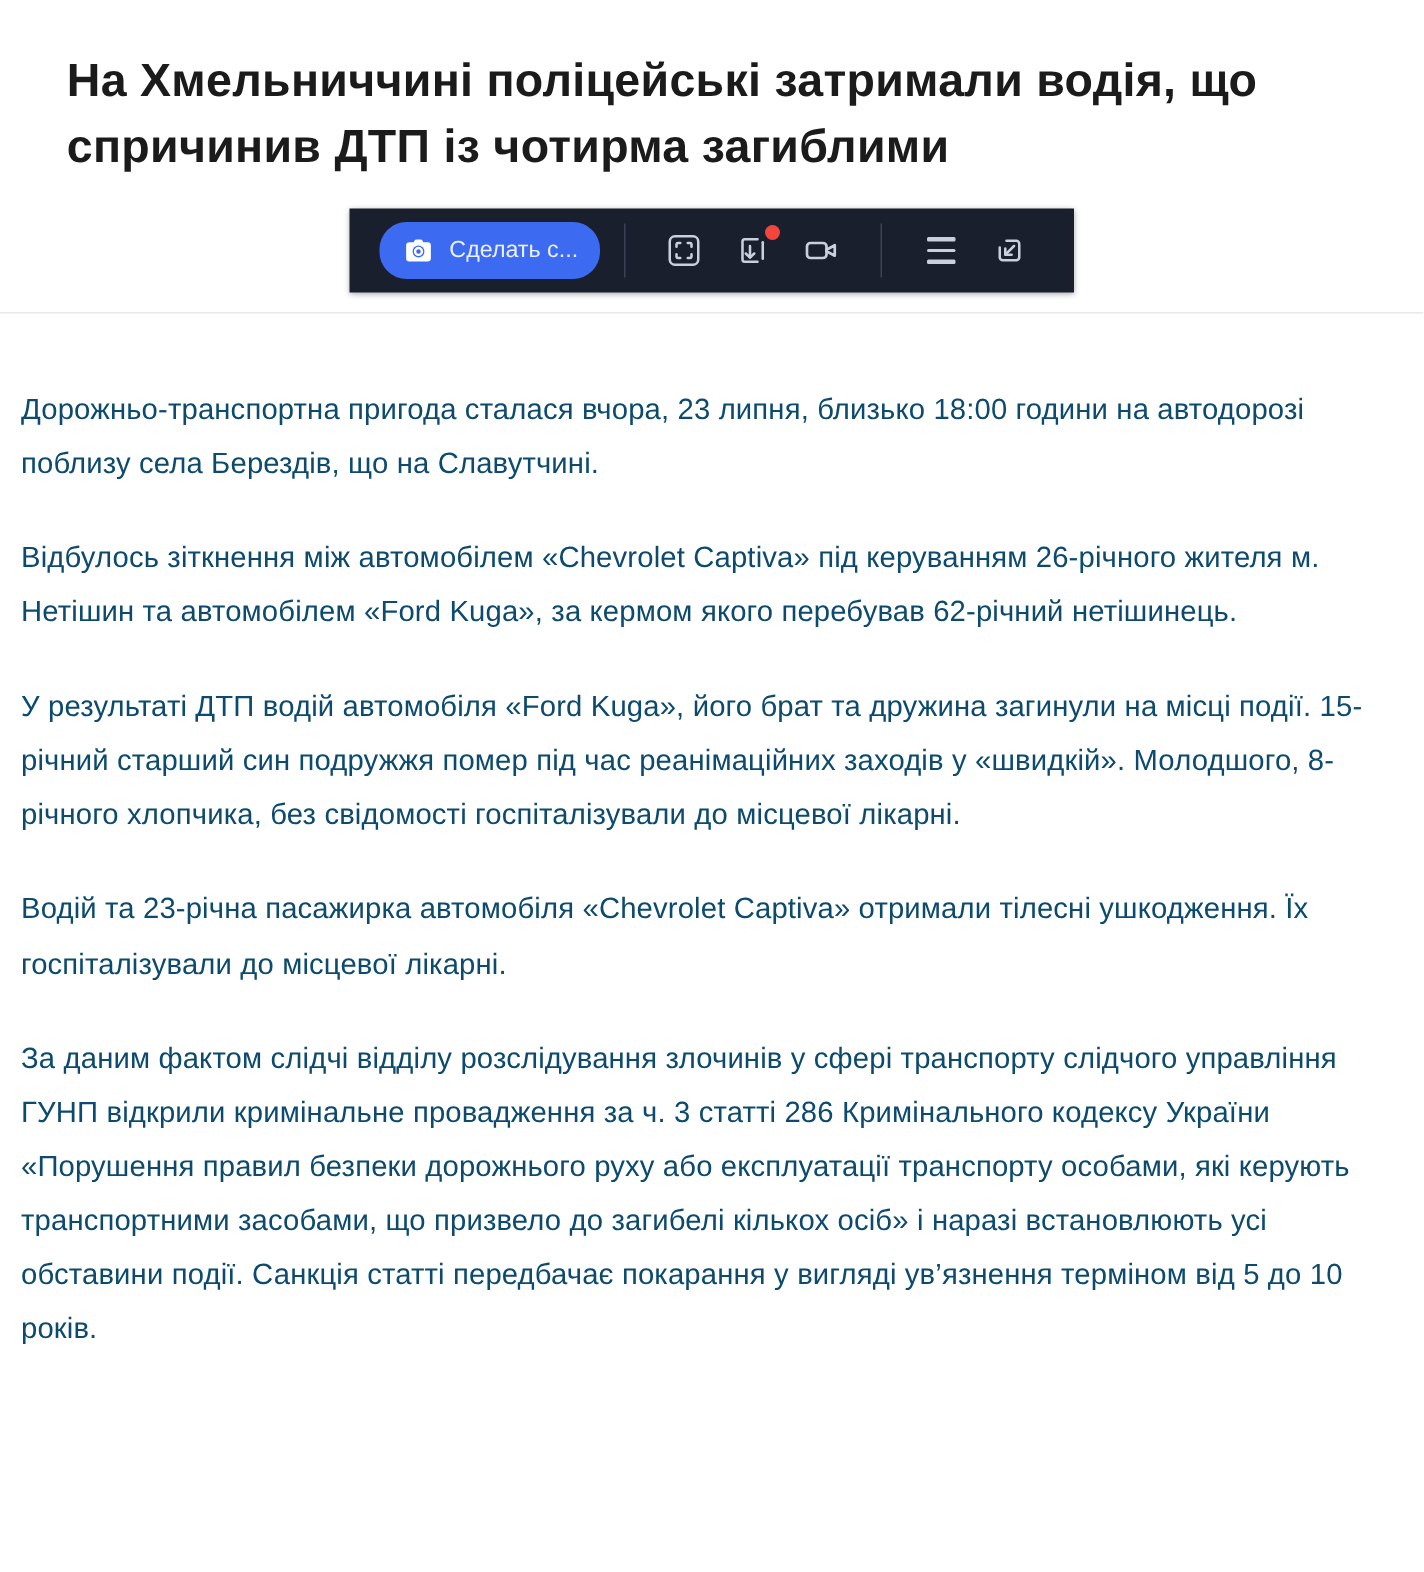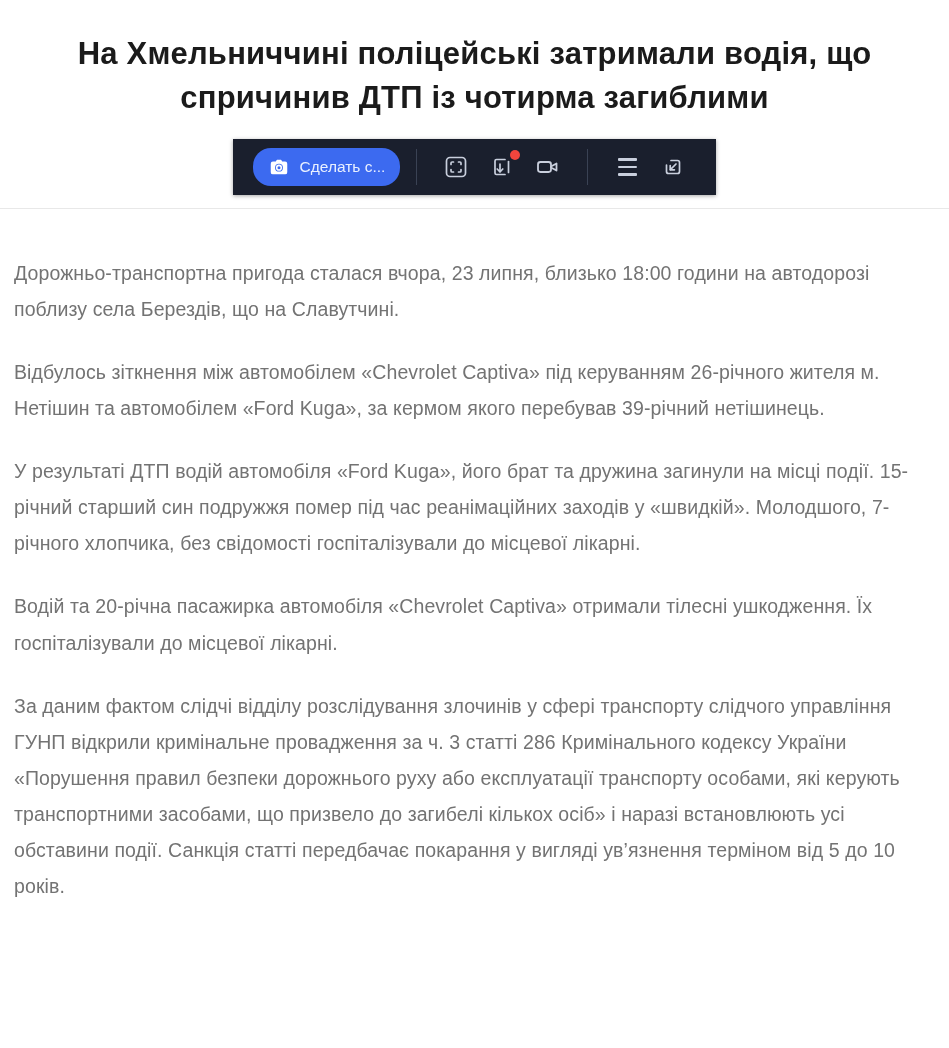--- a/index.html
+++ b/index.html
@@ -7,21 +7,21 @@
     width: 949px;
     background: #ffffff;
     font-family: "Liberation Sans", "DejaVu Sans", sans-serif;
   }
   .page { width: 949px; min-height: 1048px; padding: 0 14px 30px; }
 
   
   .article-title {
     margin: 32px auto 0;
     max-width: 860px;
-    text-align: center;
+    text-align: left;
     font-size: 31px;
     line-height: 1.42;
     font-weight: 700;
     color: #1b1b1b;
     letter-spacing: 0.2px;
   }
 
   
   .toolbar-wrap { display: flex; justify-content: center; margin-top: 19px; }
   .capture-toolbar {
@@ -83,21 +83,21 @@
     border: none;
     border-top: 1px solid #e8e8e8;
     margin: 13px -14px 0;
   }
 
   
   .article-body { margin-top: 46px; }
   .article-body p {
     font-size: 19.5px;
     line-height: 1.85;
-    color: #737373;
+    color: #0c4a6e;
     margin-bottom: 27px;
     letter-spacing: 0.1px;
   }
   .article-body p.lead { font-weight: 700; color: #1f1f1f; }
 </style>
 </head>
 <body>
 
 <div class="page">
 
@@ -172,19 +172,19 @@
         </span>
       </button>
 
     </div>
   </div>
 
   <hr class="page-divider">
 
   <div class="article-body">
     <p>Дорожньо-транспортна пригода сталася вчора, 23 липня, близько 18:00 години на автодорозі поблизу села Берездів, що на Славутчині.</p>
-    <p>Відбулось зіткнення між автомобілем «Chevrolet Captiva» під керуванням 26-річного жителя м. Нетішин та автомобілем «Ford Kuga», за кермом якого перебував 39-річний нетішинець.</p>
-    <p>У результаті ДТП водій автомобіля «Ford Kuga», його брат та дружина загинули на місці події. 15-річний старший син подружжя помер під час реанімаційних заходів у «швидкій». Молодшого, 7-річного хлопчика, без свідомості госпіталізували до місцевої лікарні.</p>
-    <p>Водій та 20-річна пасажирка автомобіля «Chevrolet Captiva» отримали тілесні ушкодження. Їх госпіталізували до місцевої лікарні.</p>
+    <p>Відбулось зіткнення між автомобілем «Chevrolet Captiva» під керуванням 26-річного жителя м. Нетішин та автомобілем «Ford Kuga», за кермом якого перебував 62-річний нетішинець.</p>
+    <p>У результаті ДТП водій автомобіля «Ford Kuga», його брат та дружина загинули на місці події. 15-річний старший син подружжя помер під час реанімаційних заходів у «швидкій». Молодшого, 8-річного хлопчика, без свідомості госпіталізували до місцевої лікарні.</p>
+    <p>Водій та 23-річна пасажирка автомобіля «Chevrolet Captiva» отримали тілесні ушкодження. Їх госпіталізували до місцевої лікарні.</p>
     <p>За даним фактом слідчі відділу розслідування злочинів у сфері транспорту слідчого управління ГУНП відкрили кримінальне провадження за ч. 3 статті 286 Кримінального кодексу України «Порушення правил безпеки дорожнього руху або експлуатації транспорту особами, які керують транспортними засобами, що призвело до загибелі кількох осіб» і наразі встановлюють усі обставини події. Санкція статті передбачає покарання у вигляді ув’язнення терміном від 5 до 10 років.</p>
   </div>
 
 </div>
 
 </body></html>

